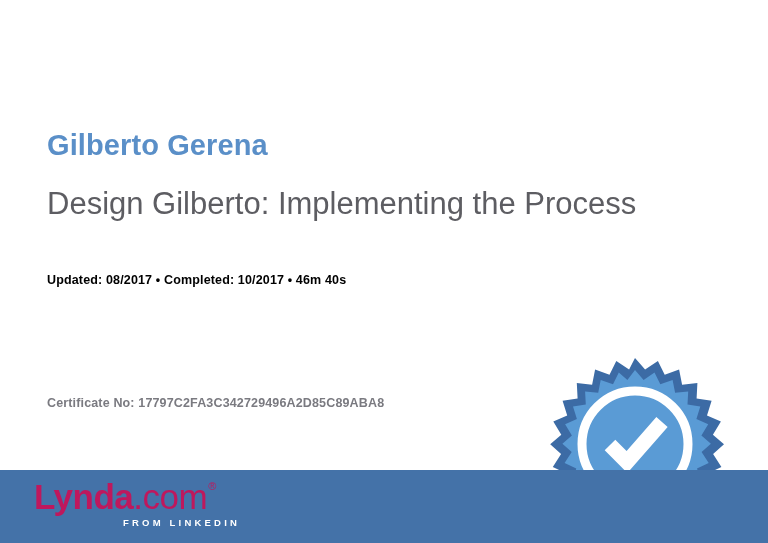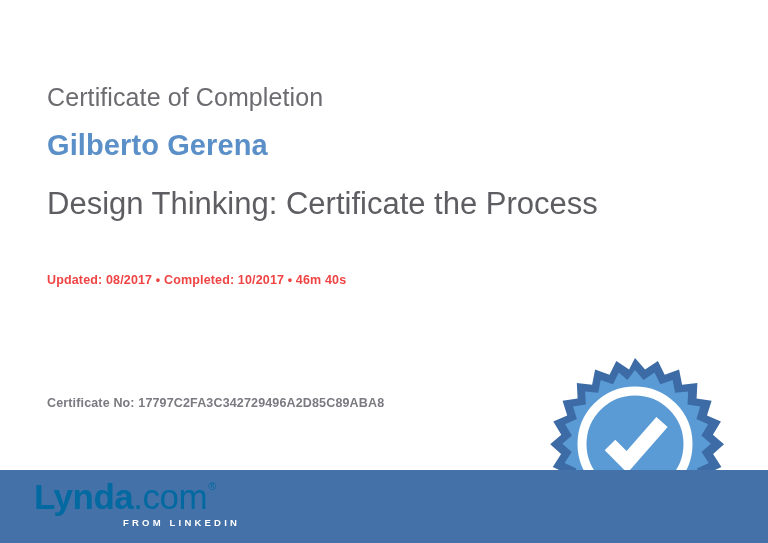--- a/index.html
+++ b/index.html
@@ -50,21 +50,21 @@
     letter-spacing: 0px;
     line-height: 1.15;
     white-space: nowrap;
   }
   .meta-line {
     position: absolute;
     left: 47px;
     top: 273px;
     font-size: 12.5px;
     font-weight: 600;
-    color: #ef4444;
+    color: #000000;
     letter-spacing: 0.15px;
     white-space: nowrap;
   }
   .cert-number {
     position: absolute;
     left: 47px;
     top: 396px;
     font-size: 12.5px;
     font-weight: 600;
     color: #7a7a80;
@@ -83,21 +83,21 @@
     position: absolute;
     left: 34px;
     top: 479px;
     width: 220px;
     height: 56px;
   }
   .brand-wordmark {
     position: relative;
     font-size: 35px;
     line-height: 1;
-    color: #0369a1;
+    color: #be185d;
     white-space: nowrap;
     letter-spacing: -0.5px;
   }
   .brand-lynda {
     font-weight: 700;
   }
   .brand-dotcom {
     font-weight: 400;
   }
   .brand-reg {
@@ -130,25 +130,24 @@
     display: block;
     width: 178px;
     height: 172px;
   }
 </style>
 </head>
 <body>
 
 <div class="certificate">
 
-  <div class="heading-completion">Certificate of Completion</div>
 
   <div class="recipient-name">Gilberto Gerena</div>
 
-  <div class="course-title">Design Thinking: Certificate the Process</div>
+  <div class="course-title">Design Gilberto: Implementing the Process</div>
 
   <div class="meta-line">Updated: 08/2017 • Completed: 10/2017 • 46m 40s</div>
 
   <div class="cert-number">Certificate No: 17797C2FA3C342729496A2D85C89ABA8</div>
 
   <div class="seal-badge">
     <svg viewBox="0 0 178 172" xmlns="http://www.w3.org/2000/svg" aria-hidden="true">
       <polygon points="89,2 99.1,13.6 111.9,5.1 118.7,18.8 133.1,13.6 136.1,28.7 151.4,27.1 150.6,42.4 165.6,44.8 161.0,59.4 174.9,65.6 166.9,78.7 178,88.3 167.1,98.0 175.4,110.9 161.7,117.4 166.6,131.9 151.6,134.6 152.7,149.9 137.4,149.3 134.8,164.4 120.3,159.9 113.8,173.6 101.0,165.2 91.1,176.4 81.2,165.2 68.4,173.6 61.9,159.9 47.4,164.4 44.8,149.3 29.5,149.9 30.6,134.6 15.6,131.9 20.5,117.4 6.8,110.9 15.1,98.0 4.2,88.3 15.3,78.7 7.3,65.6 21.2,59.4 16.6,44.8 31.6,42.4 30.8,27.1 46.1,28.7 49.1,13.6 63.5,18.8 70.3,5.1 83.1,13.6" fill="#3c6ba5"></polygon>
       <polygon points="89,14 97.6,23.9 108.5,16.6 114.3,28.3 126.6,23.9 129.1,36.8 142.2,35.4 141.5,48.5 154.3,50.5 150.4,63.0 162.2,68.3 155.4,79.5 164.9,87.7 155.6,96.0 162.7,107.0 151.0,112.5 155.2,124.9 142.4,127.2 143.3,140.3 130.2,139.8 128.0,152.7 115.6,148.9 110.1,160.6 99.1,153.4 90.6,163.0 82.2,153.4 71.2,160.6 65.7,148.9 53.3,152.7 51.1,139.8 38.0,140.3 38.9,127.2 26.1,124.9 30.3,112.5 18.6,107.0 25.7,96.0 16.4,87.7 25.9,79.5 19.1,68.3 30.9,63.0 27.0,50.5 39.8,48.5 39.1,35.4 52.2,36.8 54.7,23.9 67.0,28.3 72.8,16.6 81.4,23.9" fill="#5a9bd5"></polygon>
       <circle cx="89" cy="88" r="53" fill="none" stroke="#ffffff" stroke-width="9"></circle>

